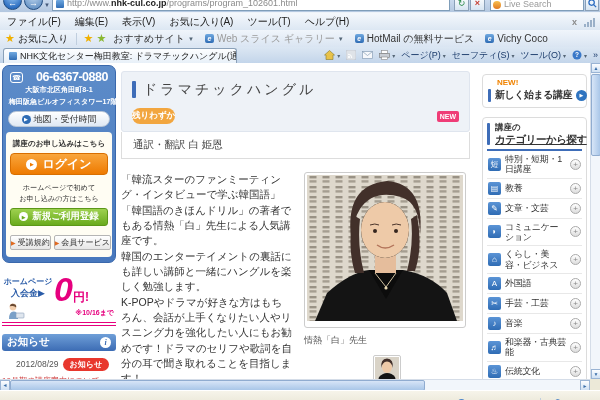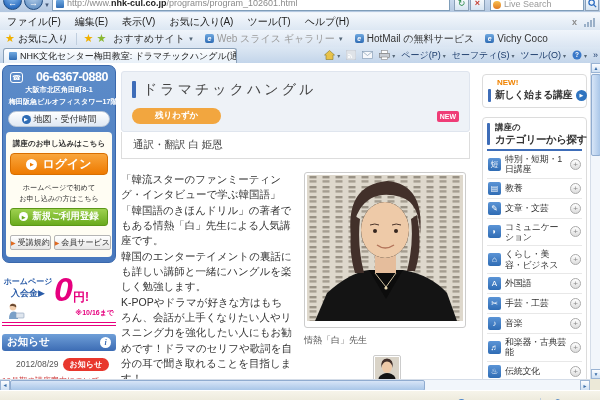--- a/index.html
+++ b/index.html
@@ -120,21 +120,21 @@
 #news-teaser{margin-top:4px;font-size:8px;color:#d04040;height:6px;overflow:hidden;white-space:nowrap;}
 
 
 #main{position:absolute;left:121px;top:8px;width:349px;}
 #title-card{background:#eef2f7;border:1px solid #dfe5ee;border-radius:3px;padding:9px 10px 7px;}
 #title-row{display:flex;align-items:flex-start;gap:7px;}
 .blue-bar{width:4px;background:#3e6db8;border-radius:1px;flex:none;}
 #title-row .blue-bar{height:17px;}
 #course-title{font-size:14px;color:#444;letter-spacing:3px;white-space:nowrap;}
 #badge-row{display:flex;align-items:center;justify-content:space-between;margin-top:9px;}
-#avail-badge{background:#f2a63f;color:#fff;font-size:8.5px;font-weight:bold;border-radius:8px;padding:2px 23px;}
+#avail-badge{background:#f2a63f;color:#fff;font-size:8.5px;font-weight:bold;border-radius:8px;padding:2px 0;}
 #new-badge{background:#ef3d77;color:#fff;font-size:7px;font-weight:bold;border-radius:2px;padding:2px 3px;}
 #instructor-bar{border:1px solid #ddd;border-top:none;background:#fff;padding:6px 11px;font-size:10.5px;color:#444;}
 #body-row{display:flex;gap:12px;margin-top:13px;}
 #desc{width:171px;font-size:10.5px;color:#333;line-height:1.46;}
 #desc p{margin:0;}
 #photo-col{width:166px;}
 #photo-frame{border:1px solid #ccc;border-radius:3px;background:#fff;padding:2px;width:162px;}
 #photo-caption{font-size:9px;color:#555;margin-top:6px;}
 #thumb{margin:8px auto 0;width:28px;border:1px solid #ccc;border-radius:2px;background:#fff;padding:1px;display:block;}
 
@@ -145,21 +145,21 @@
 #new-row{display:flex;align-items:center;gap:4px;margin-top:1px;}
 #new-row .blue-bar{height:13px;width:3px;}
 #new-title{font-size:10px;font-weight:bold;color:#333;flex:1;white-space:nowrap;letter-spacing:-0.5px;}
 #new-go{width:11px;height:11px;border-radius:50%;background:#2f74c0;color:#fff;font-size:5px;
         display:flex;align-items:center;justify-content:center;flex:none;}
 #cat-box{margin-top:9px;background:#fff;border:1px solid #dcdcdc;border-radius:4px;padding:5px 4px 0;}
 #cat-head{display:flex;gap:5px;border-bottom:2px solid #3e6db8;padding-bottom:4px;}
 #cat-head .blue-bar{width:3px;}
 #cat-head-text{line-height:1.15;}
 #cat-h1{font-size:8.5px;font-weight:bold;color:#333;}
-#cat-h2{font-size:10.5px;font-weight:bold;color:#333;white-space:nowrap;letter-spacing:-0.5px;}
+#cat-h2{font-size:10.5px;font-weight:bold;color:#333;white-space:nowrap;letter-spacing:-0.5px;text-decoration:underline;}
 .cat-item{display:flex;align-items:center;gap:4px;padding:3px 1px;border-bottom:1px solid #e8e8e8;}
 .cat-icon{width:13px;height:13px;border-radius:2px;background:linear-gradient(#5b94d6,#2f6cb4);
           color:#fff;font-size:8px;display:flex;align-items:center;justify-content:center;flex:none;}
 .cat-label{flex:1;font-size:9px;color:#333;line-height:1.15;letter-spacing:-0.3px;}
 .cat-plus{width:11px;height:11px;border:1px solid #aaa;border-radius:50%;
           background:linear-gradient(#fff,#ddd);color:#888;font-size:8px;line-height:9px;
           text-align:center;flex:none;}
 
 
 #vscroll{position:absolute;top:63px;right:0;width:10px;height:316px;background:#f2f6fb;border-left:1px solid #d5dde8;}

